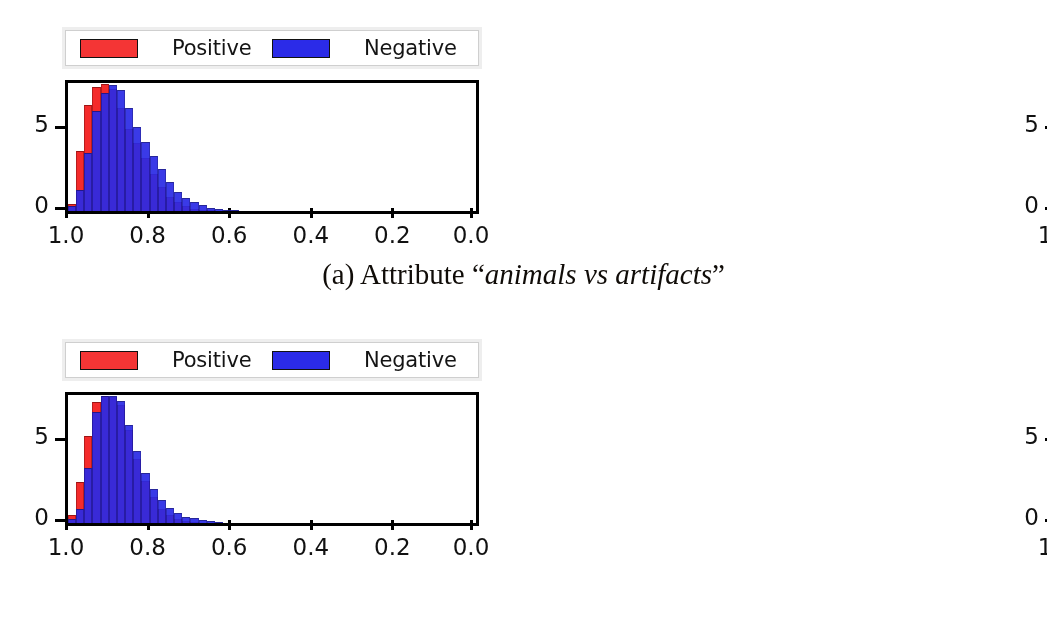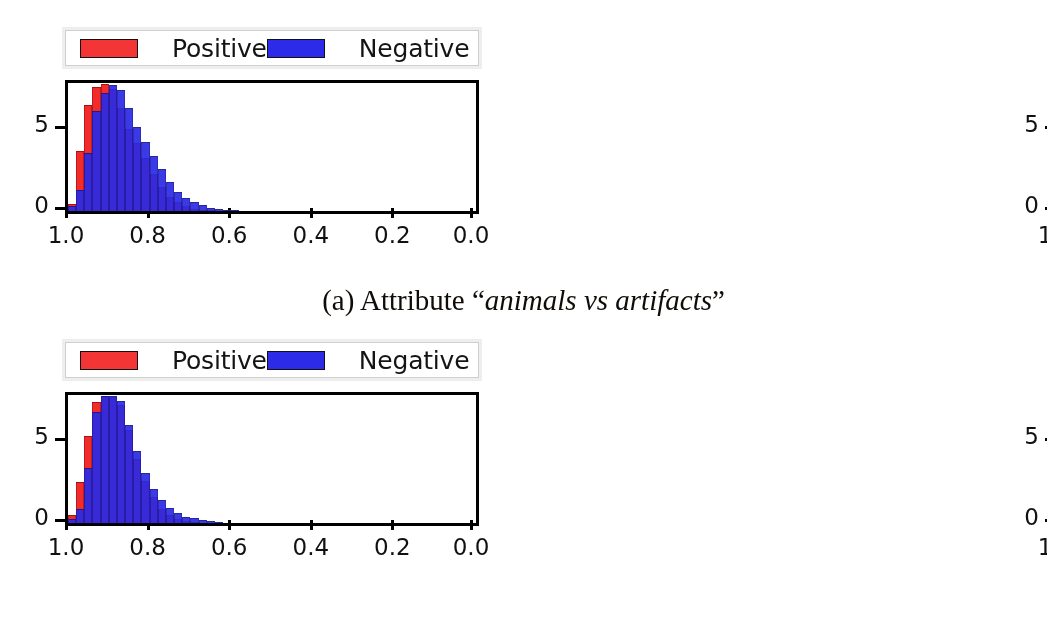--- a/index.html
+++ b/index.html
@@ -61,21 +61,21 @@
   .legend-swatch {
     width: 58px;
     height: 19px;
     border: 1.5px solid #111111;
     box-sizing: border-box;
     flex: 0 0 auto;
   }
   .sw-pos { background: #f43535; }
   .sw-neg { background: #2b2be8; }
   .legend-label {
-    font-size: 25px;
+    font-size: 21px;
     color: #141414;
     margin-left: 34px;
     white-space: nowrap;
     letter-spacing: -0.2px;
   }
 
   
   .axes {
     position: absolute;
     top: 80px;
@@ -148,21 +148,21 @@
   
   .caption {
     position: absolute;
     width: 1047px;
     text-align: center;
     font-family: "Liberation Serif", "DejaVu Serif", serif;
     font-size: 29px;
     color: #100c08;
     white-space: nowrap;
   }
-  #cap-a { top: 258px; margin-top: 26px; }
+  #cap-a { top: 258px; }
   .caption .attr-italic {
     font-style: italic;
   }
 </style>
 </head>
 <body>
 
 <div class="figure">
 
   <div class="panel-row" id="row-a">

